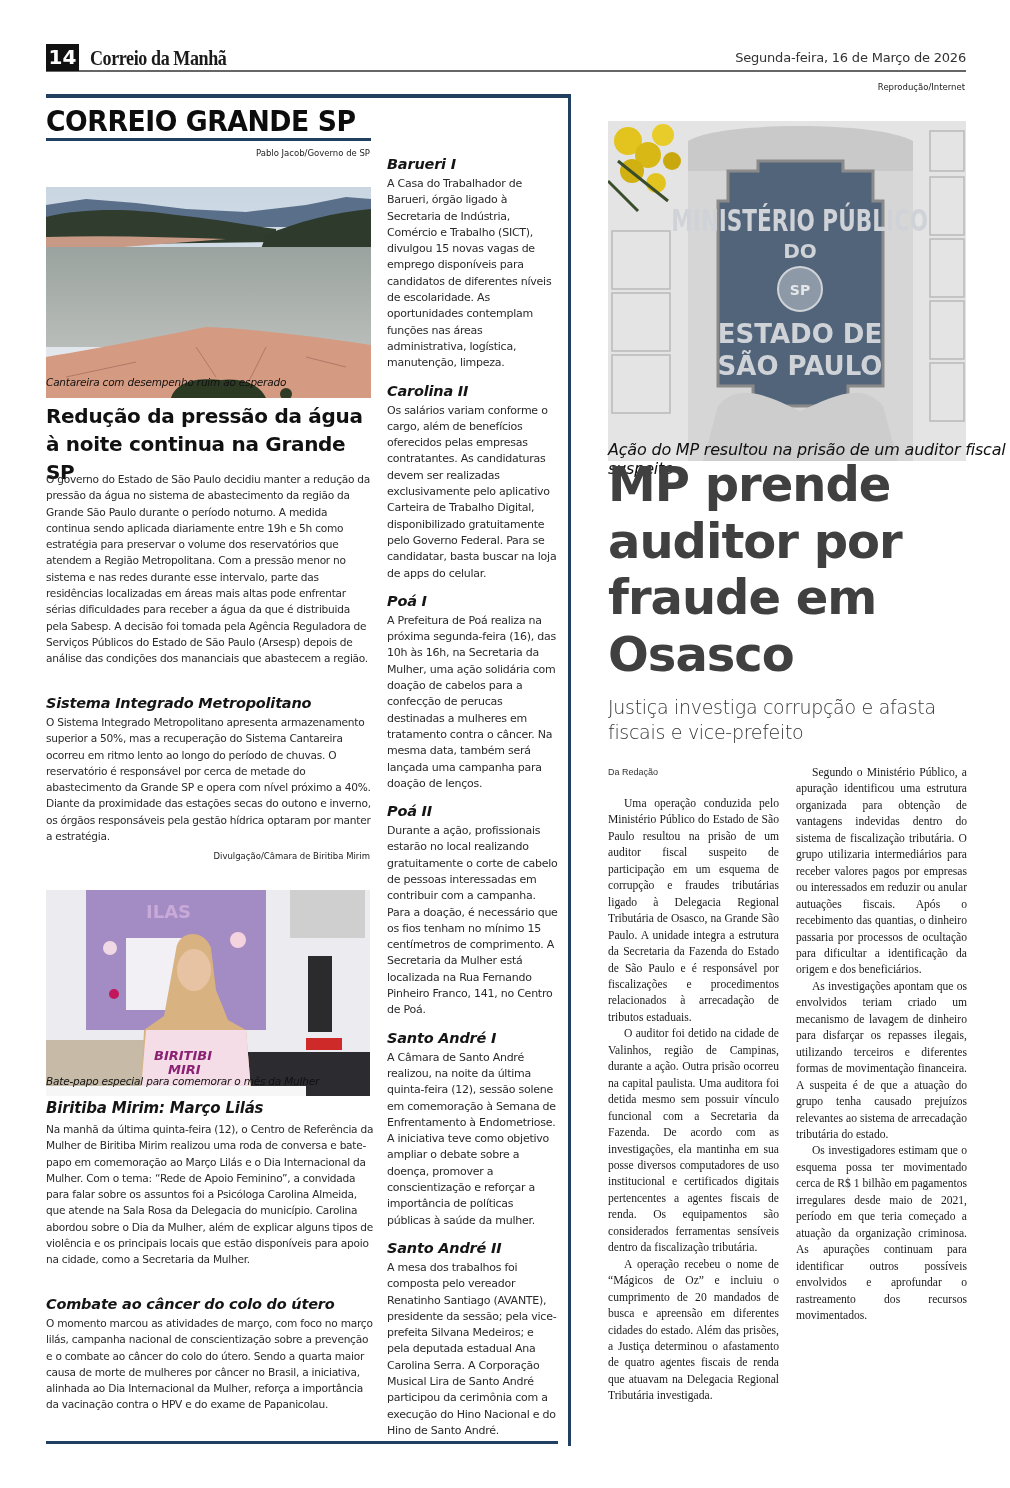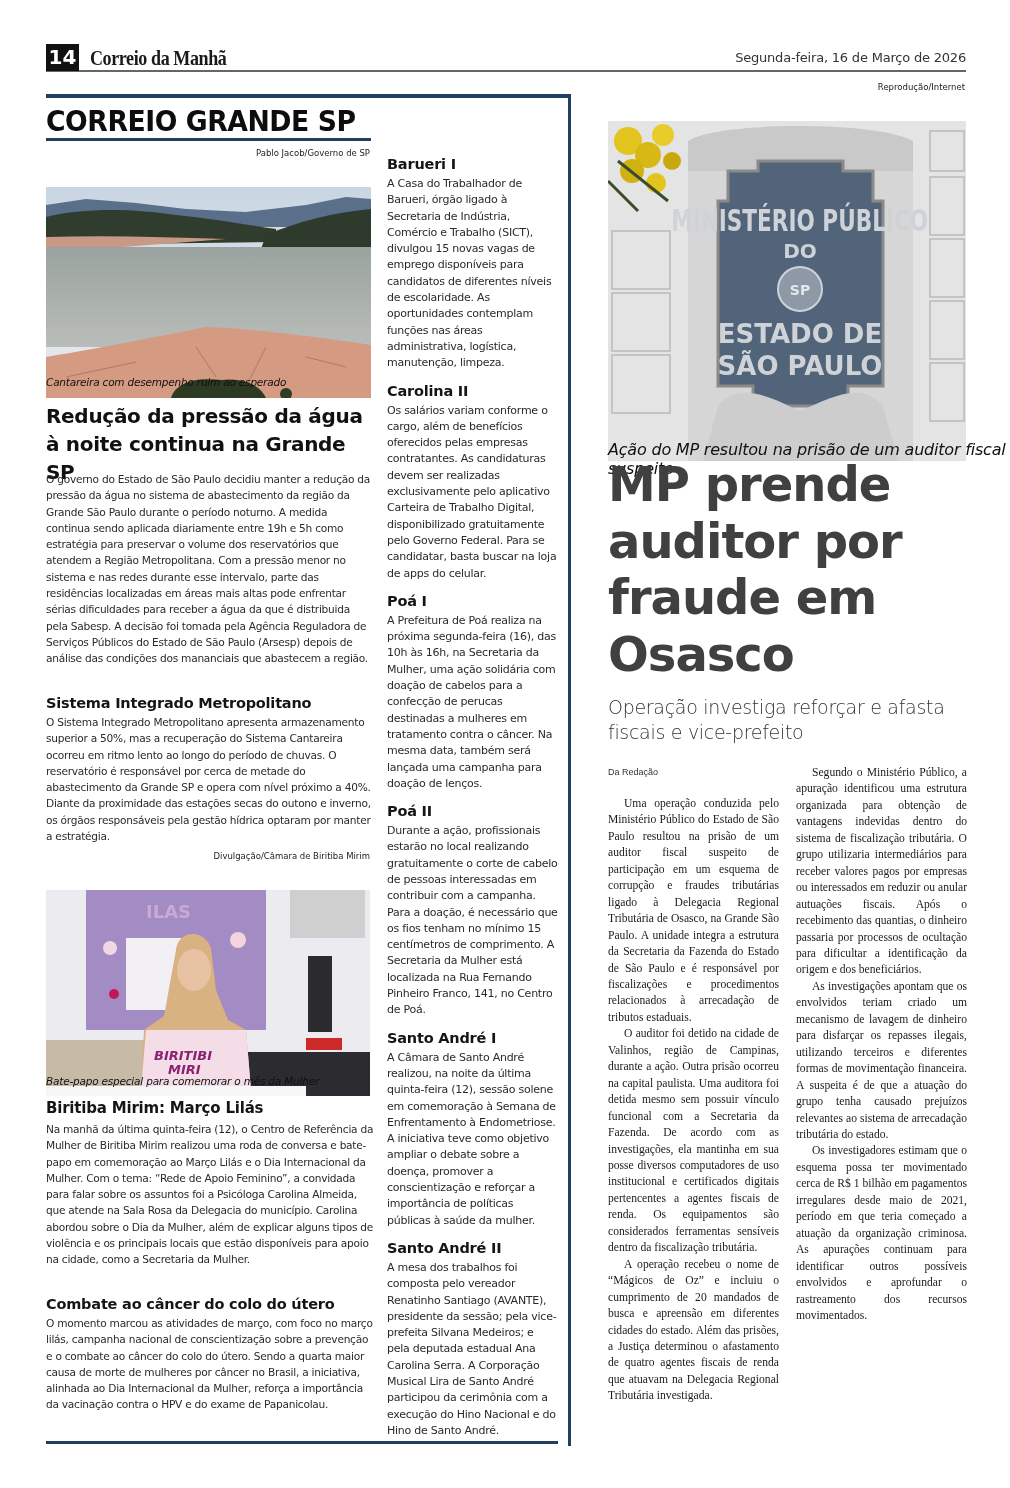--- a/index.html
+++ b/index.html
@@ -20,21 +20,21 @@
   .title-rule { position: absolute; left: 46px; top: 138px; width: 325px; height: 3px; background: #213f60; }
 
   .credit { position: absolute; font-size: 8.5px; color: #222; text-align: right; font-family: "DejaVu Sans", sans-serif; }
   .caption { position: absolute; font-size: 10.5px; font-style: italic; color: #111; font-family: "DejaVu Sans", sans-serif; letter-spacing: -0.2px; }
 
   .photo { position: absolute; overflow: hidden; margin-top: 28px; }
 
   .headline-med { position: absolute; left: 46px; top: 402px; width: 330px; font-size: 20px; line-height: 28px; color: #111; font-family: "DejaVu Sans", sans-serif; letter-spacing: -0.3px; }
 
   .body-sans { font-family: "DejaVu Sans", sans-serif; font-size: 10.6px; line-height: 16.3px; color: #2a2a2a; letter-spacing: -0.25px; }
-  .sub-head { font-family: "DejaVu Sans", sans-serif; font-size: 14.5px; font-weight: bold; color: #151515; letter-spacing: -0.2px; line-height: 20px; }
+  .sub-head { font-family: "DejaVu Sans", sans-serif; font-size: 14.5px; font-weight: bold; color: #151515; letter-spacing: -0.2px; line-height: 20px; font-style: italic; }
   .abs { position: absolute; }
 
   
   .mid-col { position: absolute; left: 387px; top: 154px; width: 172px; }
   .mid-col .sub-head { margin-bottom: 2px; font-size: 14.5px; }
   .mid-col .brief { margin-bottom: 9px; }
   .mid-col .body-sans { font-size: 11px; line-height: 16.3px; }
 
   
   .big-headline { position: absolute; left: 608px; top: 456px; width: 380px; font-size: 48px; line-height: 56.5px; font-family: "DejaVu Sans", sans-serif; color: #404040; letter-spacing: -1px; }
@@ -179,21 +179,21 @@
       <circle cx="55" cy="14" r="11" fill="#e8cc2a"></circle>
       <circle cx="24" cy="50" r="12" fill="#d1b012"></circle>
       <circle cx="48" cy="62" r="10" fill="#e3c31d"></circle>
       <circle cx="64" cy="40" r="9" fill="#c9a80e"></circle>
     <path d="M0 60 L30 90 M10 40 L60 80" stroke="#3a4d2a" stroke-width="3"></path>
   </svg>
 </div>
 <div class="caption" style="left:608px; top:440px; font-size:16px;">Ação do MP resultou na prisão de um auditor fiscal suspeito</div>
 
 <h1 class="big-headline">MP prende auditor por fraude em Osasco</h1>
-<h2 class="deck">Operação investiga reforçar e afasta fiscais e vice-prefeito</h2>
+<h2 class="deck">Justiça investiga corrupção e afasta fiscais e vice-prefeito</h2>
 <div class="byline">Da Redação</div>
 
 <div class="serif-col" style="left:608px; top:796px; width:171px;">
   <p>Uma operação conduzida pelo Ministério Público do Estado de São Paulo resultou na prisão de um auditor fiscal suspeito de participação em um esquema de corrupção e fraudes tributárias ligado à Delegacia Regional Tributária de Osasco, na Grande São Paulo. A unidade integra a estrutura da Secretaria da Fazenda do Estado de São Paulo e é responsável por fiscalizações e procedimentos relacionados à arrecadação de tributos estaduais.</p>
   <p>O auditor foi detido na cidade de Valinhos, região de Campinas, durante a ação. Outra prisão ocorreu na capital paulista. Uma auditora foi detida mesmo sem possuir vínculo funcional com a Secretaria da Fazenda. De acordo com as investigações, ela mantinha em sua posse diversos computadores de uso institucional e certificados digitais pertencentes a agentes fiscais de renda. Os equipamentos são considerados ferramentas sensíveis dentro da fiscalização tributária.</p>
   <p>A operação recebeu o nome de “Mágicos de Oz” e incluiu o cumprimento de 20 mandados de busca e apreensão em diferentes cidades do estado. Além das prisões, a Justiça determinou o afastamento de quatro agentes fiscais de renda que atuavam na Delegacia Regional Tributária investigada.</p>
 </div>
 <div class="serif-col" style="left:796px; top:765px; width:171px;">
   <p>Segundo o Ministério Público, a apuração identificou uma estrutura organizada para obtenção de vantagens indevidas dentro do sistema de fiscalização tributária. O grupo utilizaria intermediários para receber valores pagos por empresas ou interessados em reduzir ou anular autuações fiscais. Após o recebimento das quantias, o dinheiro passaria por processos de ocultação para dificultar a identificação da origem e dos beneficiários.</p>
   <p>As investigações apontam que os envolvidos teriam criado um mecanismo de lavagem de dinheiro para disfarçar os repasses ilegais, utilizando terceiros e diferentes formas de movimentação financeira. A suspeita é de que a atuação do grupo tenha causado prejuízos relevantes ao sistema de arrecadação tributária do estado.</p>

